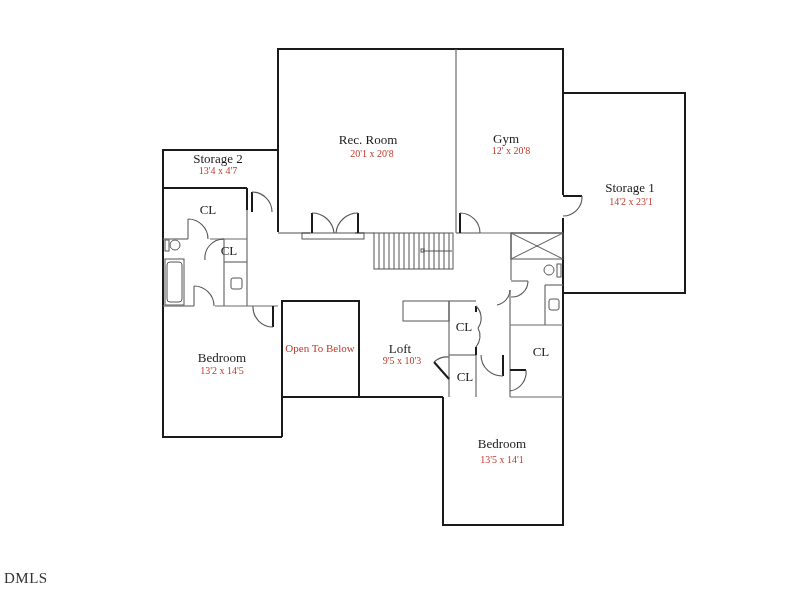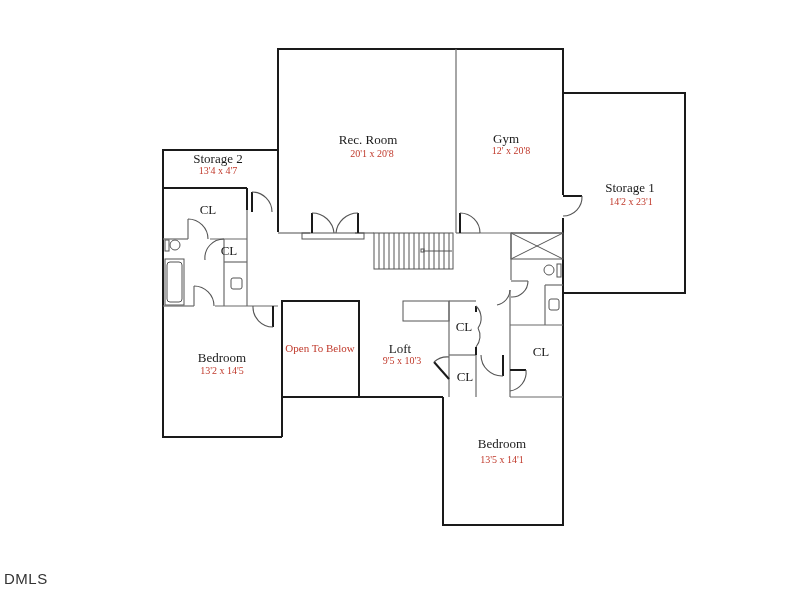--- a/index.html
+++ b/index.html
@@ -4,21 +4,21 @@
   <style>
     html, body { margin: 0; padding: 0; background: #ffffff; }
     body { width: 800px; height: 605px; position: relative; overflow: hidden; font-family: "Liberation Serif", serif; }
     svg { position: absolute; left: 0; top: 0; }
     .wall { stroke: #1a1a1a; stroke-width: 2; fill: none; }
     .thin { stroke: #6b6b6b; stroke-width: 1.2; fill: none; }
     .thin2 { stroke: #555; stroke-width: 1; fill: none; }
     .arc { stroke: #555; stroke-width: 1.1; fill: none; }
     .room-name { font-family: "Liberation Serif", serif; font-size: 13px; fill: #1a1a1a; text-anchor: middle; }
     .room-dim { font-family: "Liberation Serif", serif; font-size: 10px; fill: #c0392b; text-anchor: middle; }
-    .watermark { position: absolute; left: 4px; top: 570px; font-family: Liberation Sans, sans-serif; font-size: 15px; color: #333; letter-spacing: 0.5px; }
+    .watermark { position: absolute; left: 4px; top: 570px; font-family: Liberation Serif, serif; font-size: 15px; color: #333; letter-spacing: 0.5px; }
   </style>
 </head>
 <body>
 
 <svg width="800" height="605" viewBox="0 0 800 605">
 
   <g>
 
     <polyline class="wall" points="278,232 278,49 563,49 563,93"></polyline>
 

